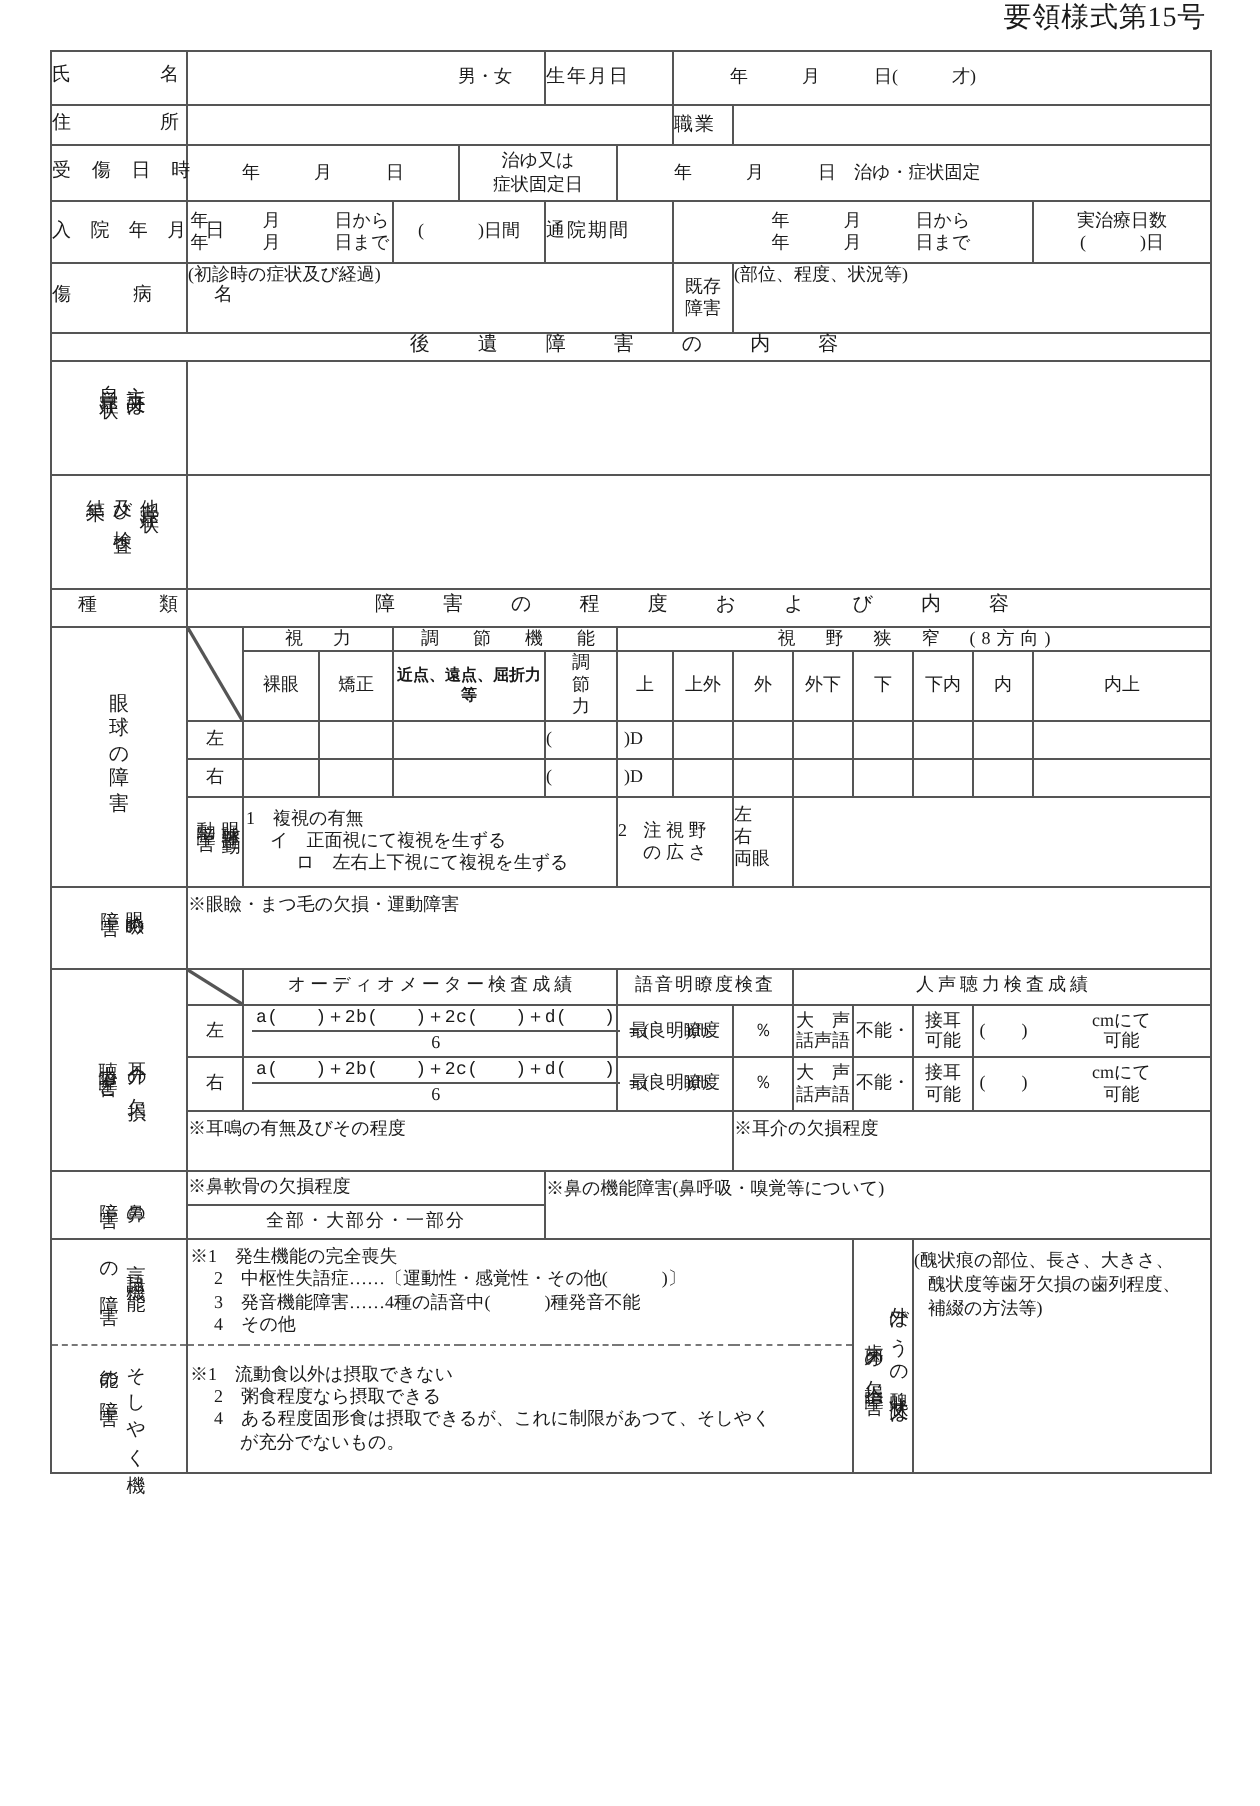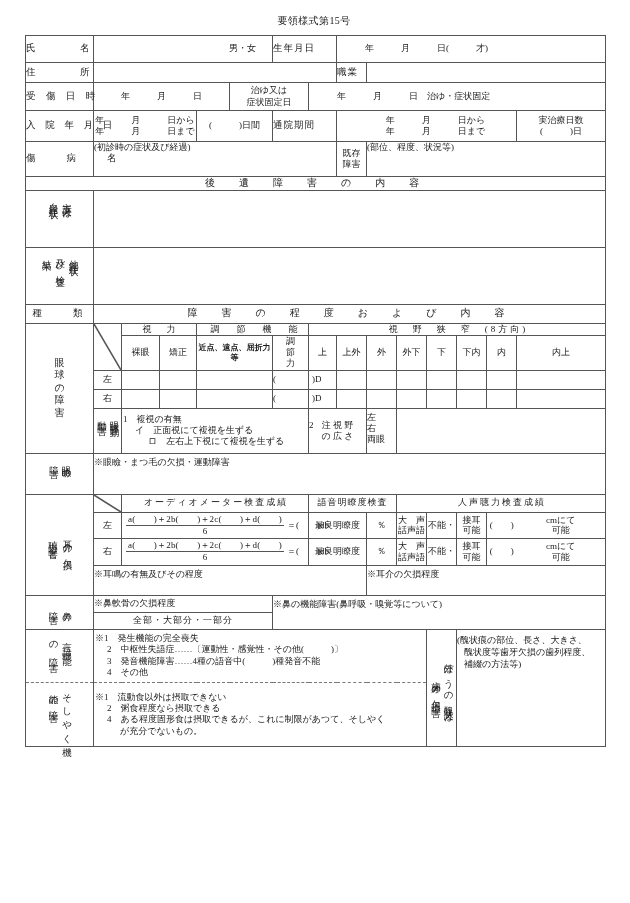--- a/index.html
+++ b/index.html
@@ -27,23 +27,22 @@
   .title {
     text-align: center;
     font-size: 15px;
     letter-spacing: 9px;
     padding-top: 36px;
     padding-left: 9px;
     font-weight: normal;
     margin: 0;
   }
   .form-no {
-    text-align: center;
-    font-size: 10px;
-    margin-top: 14px;
+    text-align: right;
+    font-size: 14px;
     margin-bottom: 7px;
     padding-right: 2px;
     letter-spacing: 0.4px;
   }
 
   
   table.form {
     border-collapse: collapse;
     width: 580px;
     table-layout: fixed;
@@ -52,21 +51,21 @@
   table.form td {
     border: 1px solid #555;
     padding: 0;
     vertical-align: middle;
     line-height: 1.25;
   }
   .pad { padding: 2px 4px; }
 
   
   .lbl {
-    text-align: center;
+    text-align: right;
     letter-spacing: 4px;
     padding-left: 4px;
     font-size: 9.5px;
     white-space: nowrap;
   }
   .lbl-tight {
     letter-spacing: 1px;
     font-size: 9.5px;
     white-space: nowrap;
     font-family: Liberation Mono, monospace;
@@ -133,20 +132,21 @@
   .frac {
     display: inline-block;
     text-align: center;
     margin-right: 3px;
   }
   .frac .num {
     border-bottom: 1px solid #555;
     padding: 0 2px 0px 2px;
     display: block;
     letter-spacing: 0.2px;
+    font-family: Liberation Mono, monospace;
   }
   .frac .den { display: block; padding-top: 0px; }
 
   .stack { line-height: 1.2; text-align: center; }
   .list-line { display: block; white-space: nowrap; }
   .ind1 { padding-left: 1px; }
   .ind2 { padding-left: 13px; }
   .ind3 { padding-left: 26px; }
   .small { font-size: 8px; font-weight: bold; }
 </style>

